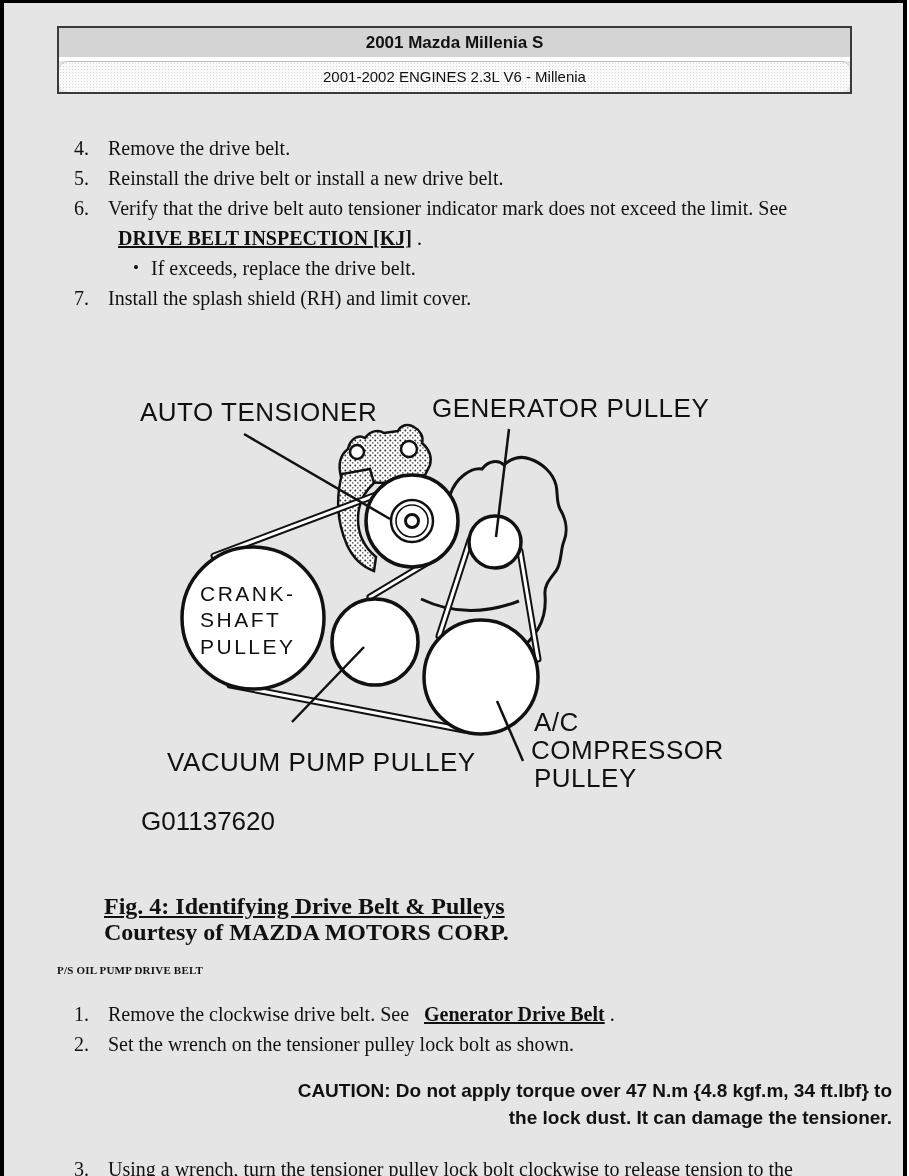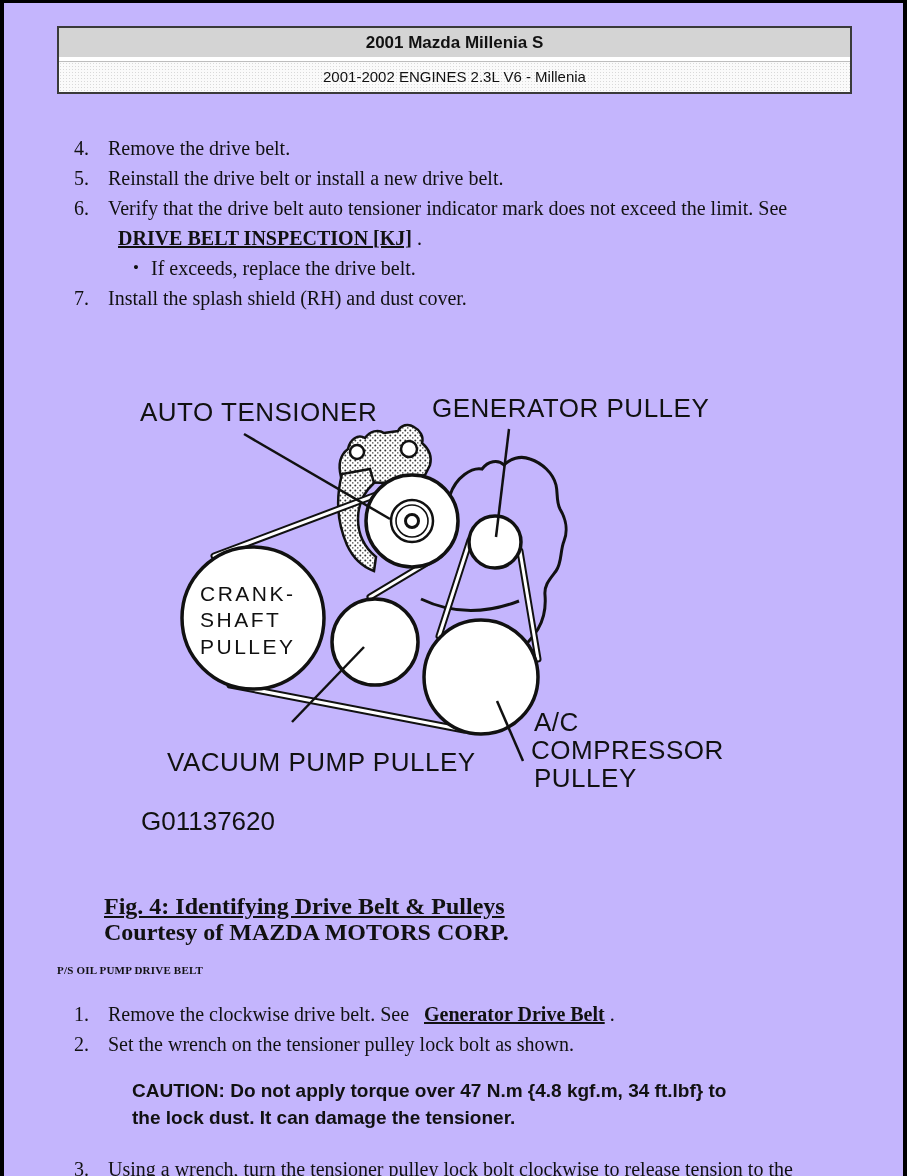--- a/index.html
+++ b/index.html
@@ -1,32 +1,33 @@
 <!DOCTYPE html>
 <html><head>
 <meta charset="utf-8">
 <style>
   html,body{margin:0;padding:0;background:#fff;}
   body{width:909px;}
   .page{
     position:relative;width:907px;height:1176px;box-sizing:border-box;
-    border:solid #000;border-width:3px 4px 0 4px;overflow:hidden;background:#c4b5fd;
+    border:solid #000;border-width:3px 4px 0 4px;overflow:hidden;background:#e5e5e5;
     font-family:"Liberation Serif",serif;color:#111;
   }
   
   .header-box{margin:23px 51px 0 53px;border:2px solid #3a3a3a;}
   .hdr-title{
     background:#d4d4d4;font:bold 17px "Liberation Sans",sans-serif;
     text-align:center;padding:5px 0 4px;border-bottom:4px solid #fff;
   }
   .hdr-sub{
     font:15px "Liberation Sans",sans-serif;text-align:center;padding:6px 0 7px;
     border-top:1px solid #bdbdbd;background-color:#fafafa;
     background-image:radial-gradient(#d9d9d9 0.8px,transparent 0.9px);
     background-size:3px 3px;
+    border-radius:9px;
   }
   
   .steps{margin:39px 0 0 70px;font-size:20px;line-height:30px;width:796px;}
   .steps2{margin-top:18px;}
   .steps3{margin-top:23px;}
   .step{display:flex;}
   .step .num{width:34px;flex:0 0 34px;}
   .step .txt{flex:1;}
   .bullet-row{display:flex;margin-left:59px;}
   .bullet-dot{width:18px;flex:0 0 18px;font-size:17px;}
@@ -35,21 +36,21 @@
   .diagram{display:block;margin-top:66px;}
   .dlabel{font:26px "Liberation Sans",sans-serif;fill:#111;letter-spacing:.5px;}
   .dlabel-sm text{font:21px "Liberation Sans",sans-serif;fill:#111;letter-spacing:2.5px;}
   .figid{font:26px "Liberation Sans",sans-serif;fill:#111;}
   
   .caption{margin:44px 0 0 100px;font-size:24px;font-weight:bold;line-height:26px;}
   .caption .u{text-decoration:underline;}
   .sec-head{margin:14px 0 0 53px;font-size:11px;font-weight:bold;letter-spacing:.2px;line-height:22px;}
   
   .caution{
-    margin:18px 0 16px 128px;width:760px;text-align:left;
+    margin:18px 0 16px 128px;width:760px;text-align:right;
     font:bold 19px "Liberation Sans",sans-serif;line-height:27px;
   }
 </style>
 </head>
 <body>
 
 <div class="page">
 
   <div class="header-box">
     <div class="hdr-title">2001 Mazda Millenia S</div>
@@ -68,21 +69,21 @@
     <div class="step">
       <span class="num">6.</span>
       <span class="txt"><span>Verify that the drive belt auto tensioner indicator mark does not exceed the limit. See</span><br><a class="doclink">DRIVE BELT INSPECTION [KJ]</a><span> .</span></span>
     </div>
     <div class="bullet-row">
       <span class="bullet-dot">•</span>
       <span>If exceeds, replace the drive belt.</span>
     </div>
     <div class="step">
       <span class="num">7.</span>
-      <span class="txt">Install the splash shield (RH) and dust cover.</span>
+      <span class="txt">Install the splash shield (RH) and limit cover.</span>
     </div>
   </div>
 
   <svg class="diagram" width="899" height="470" viewBox="0 0 899 470">
     <defs>
       <pattern id="stipple" width="5" height="5" patternUnits="userSpaceOnUse">
         <rect width="5" height="5" fill="#fff"></rect>
         <circle cx="1.3" cy="1.6" r="1" fill="#333"></circle>
         <circle cx="3.8" cy="3.9" r="0.8" fill="#555"></circle>
       </pattern>

